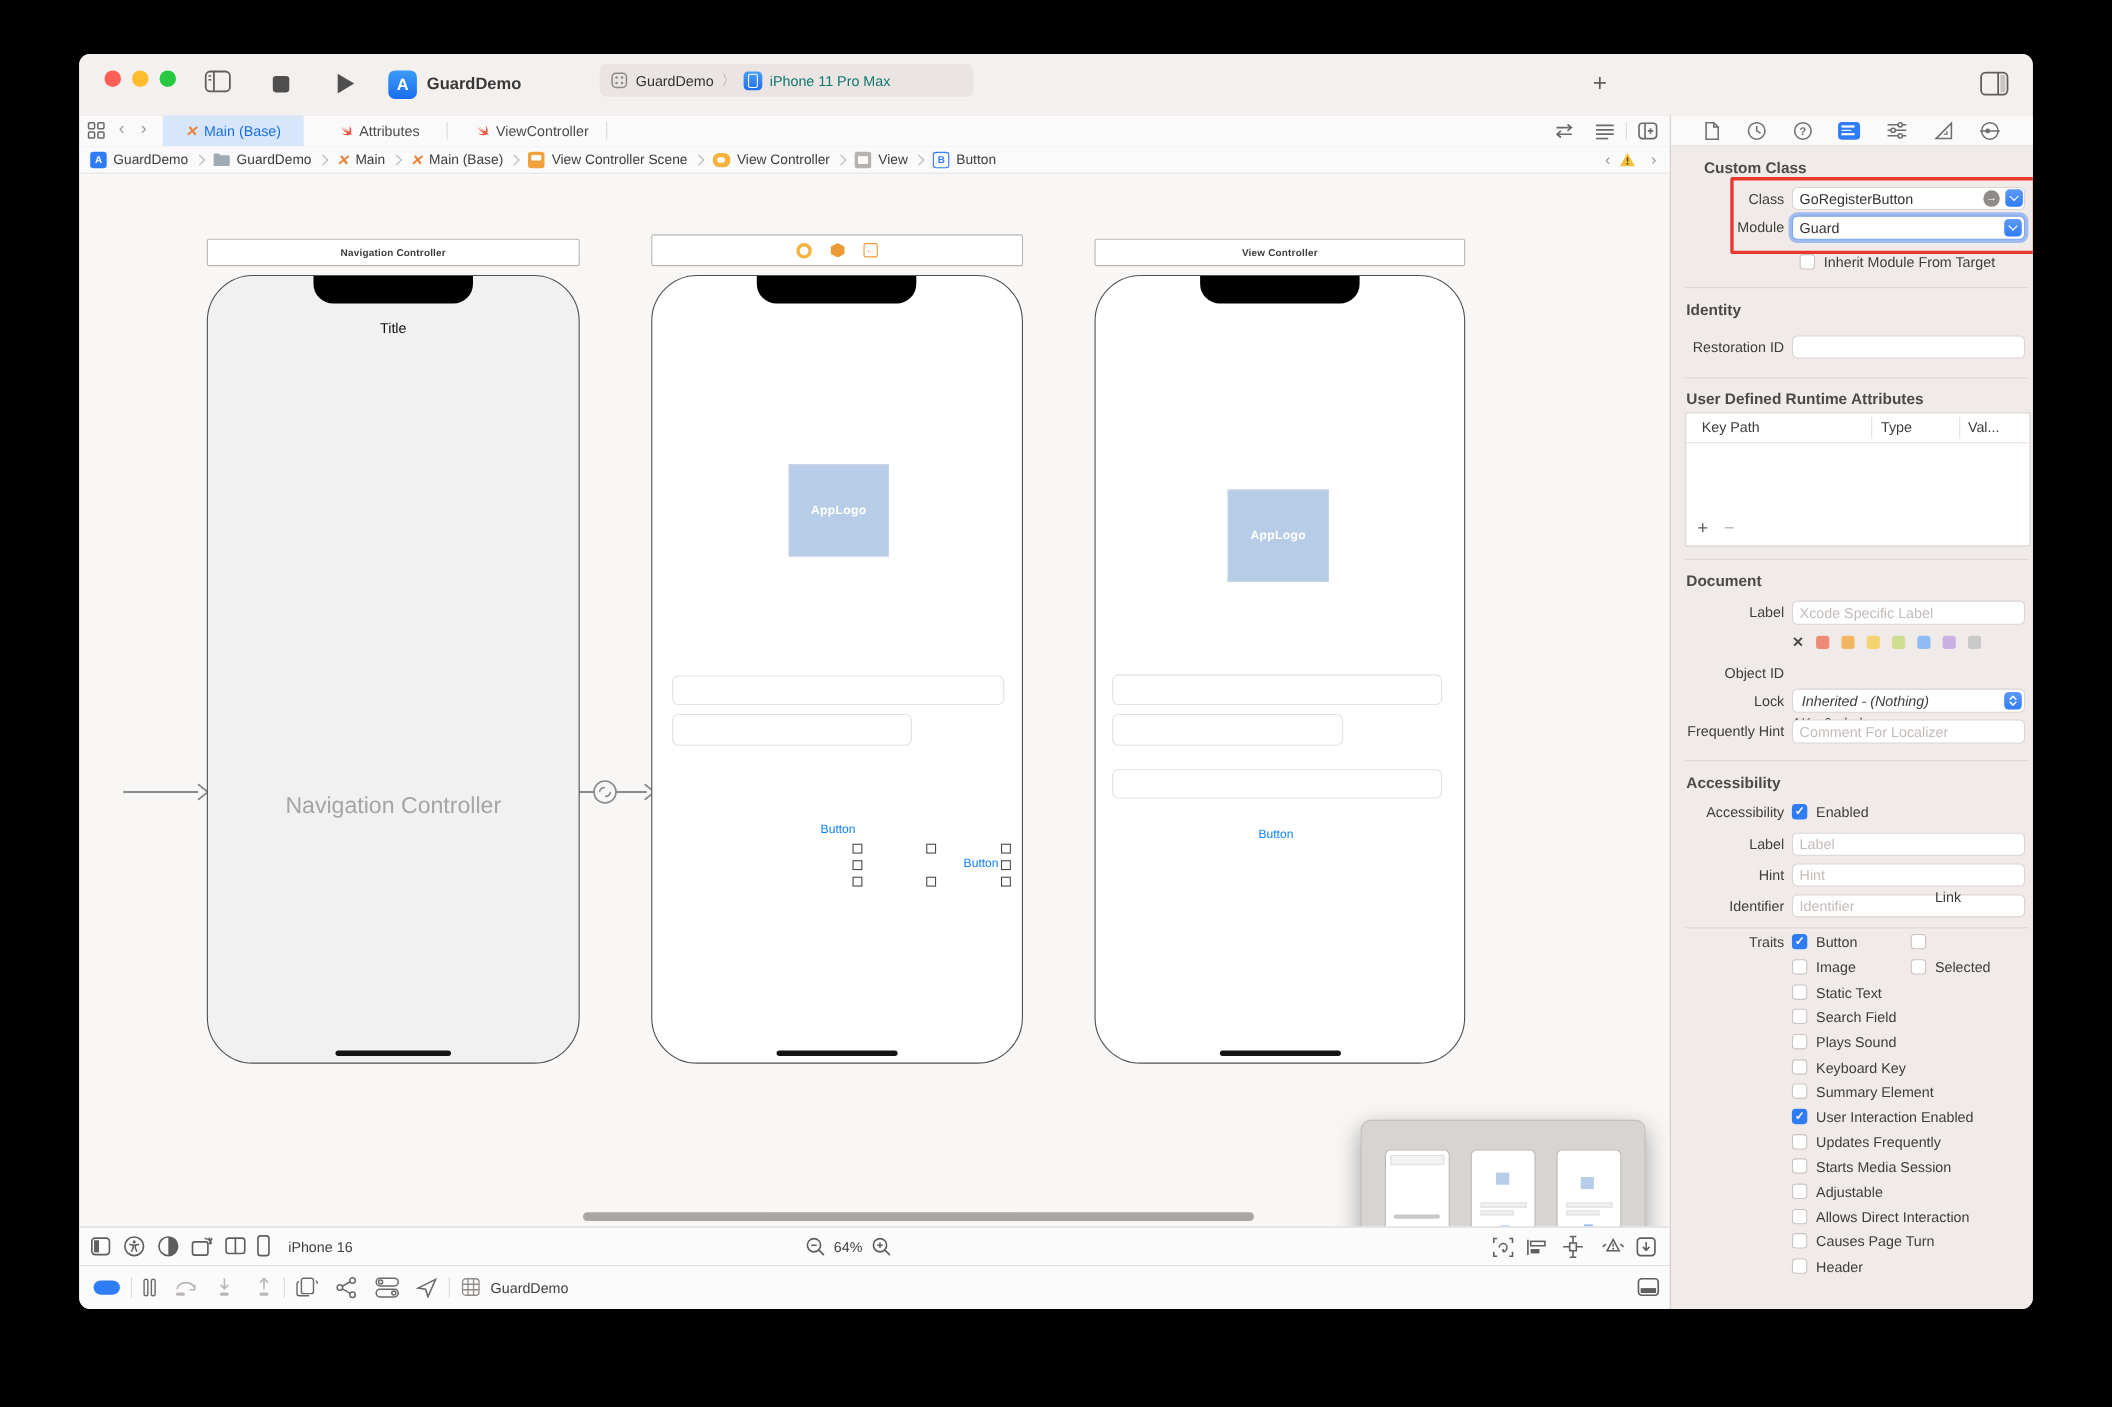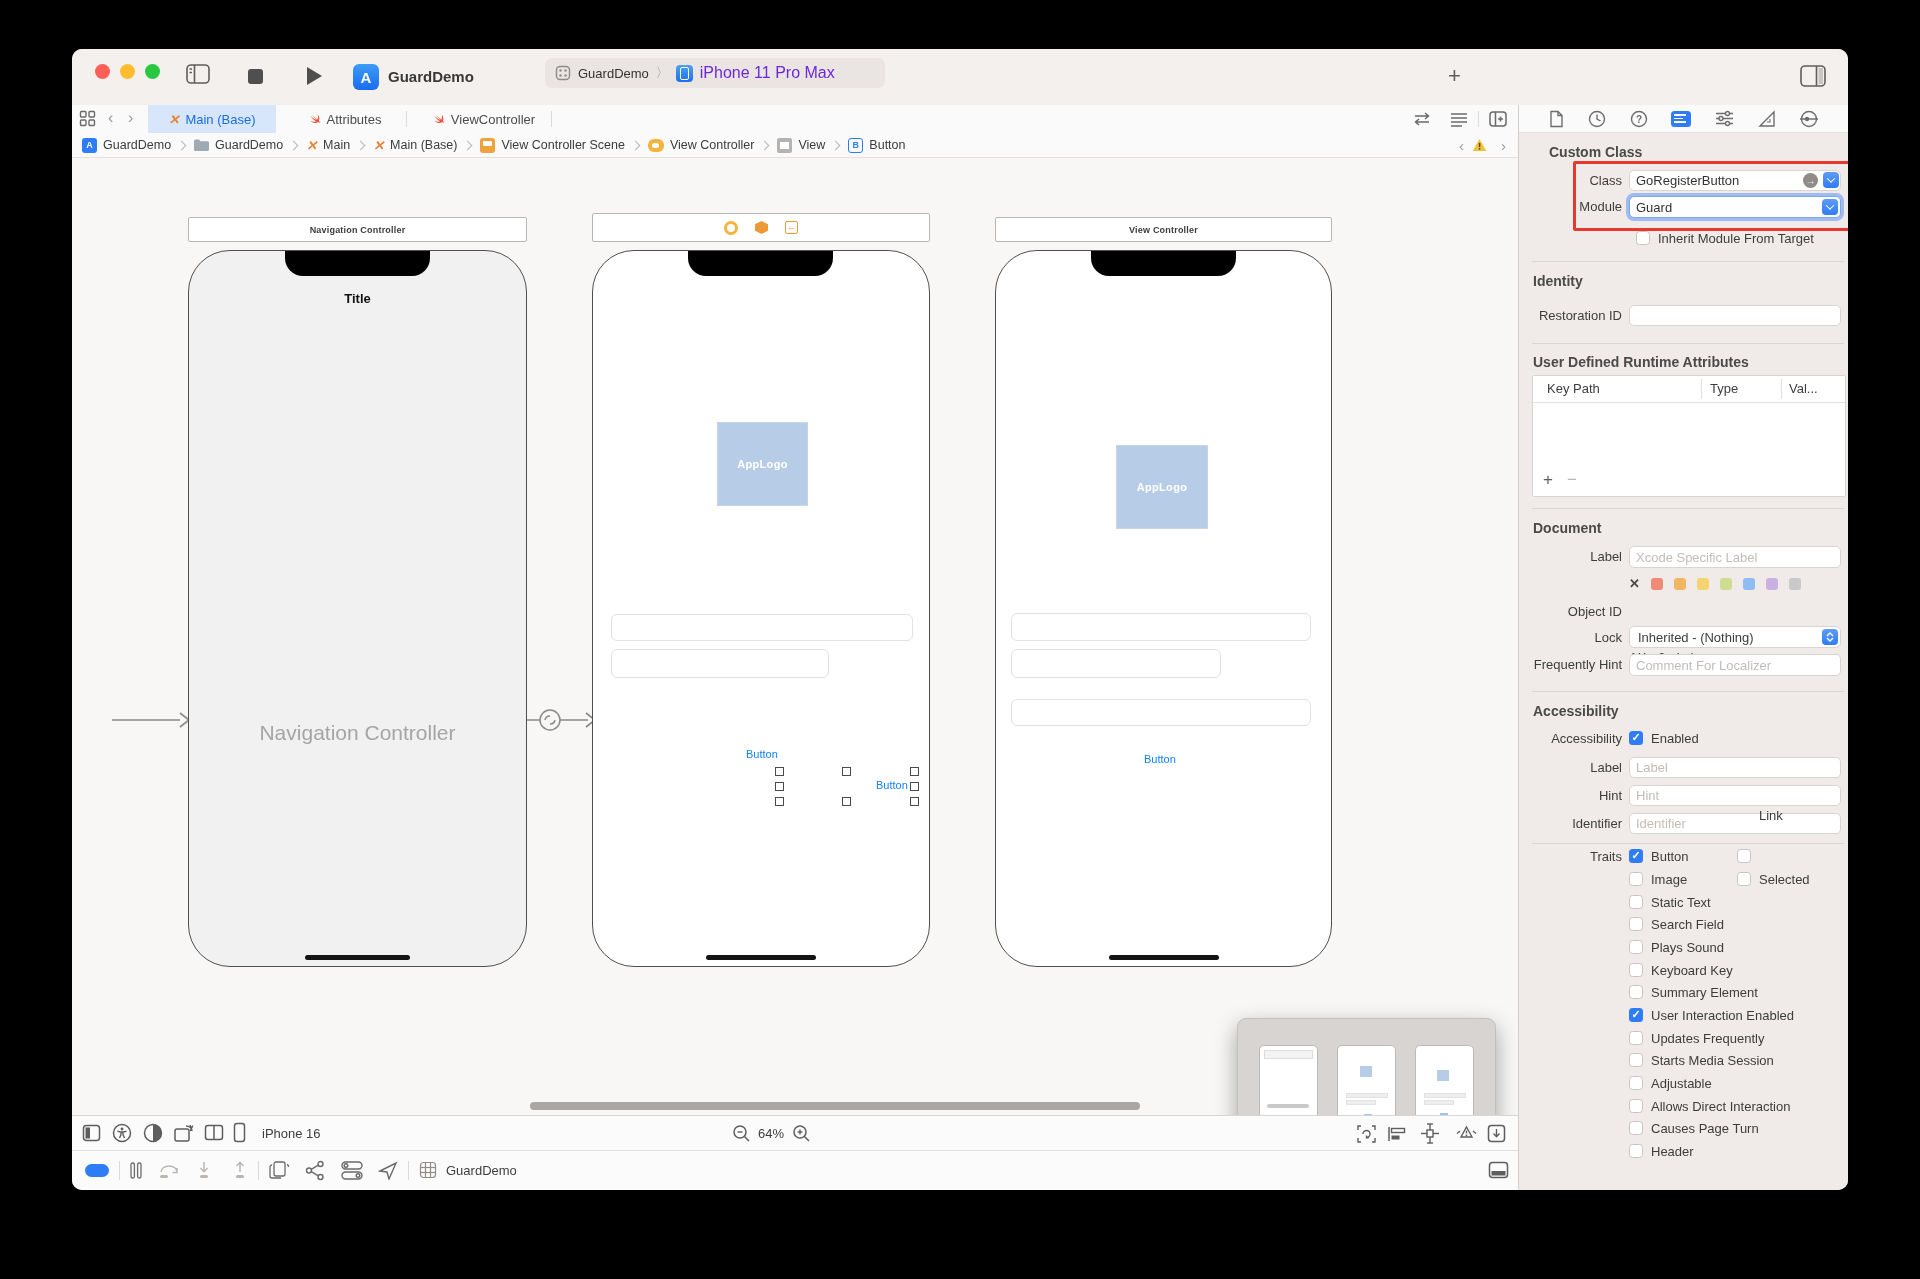--- a/index.html
+++ b/index.html
@@ -96,21 +96,21 @@
             <circle cx="5.5" cy="5.5" r="1.2" fill="#8f8b88"></circle>
             <circle cx="10.5" cy="5.5" r="1.2" fill="#8f8b88"></circle>
             <circle cx="5.5" cy="10.5" r="1.2" fill="#8f8b88"></circle>
             <circle cx="10.5" cy="10.5" r="1.2" fill="#8f8b88"></circle>
           </svg>
       <span style="margin-left:7px;font-size:13px;color:#333;">GuardDemo</span>
       <span class="capsep">〉</span>
       <span style="width:17px;height:17px;border-radius:4px;background:linear-gradient(#4aa0f5,#1f6ef0);display:inline-flex;align-items:center;justify-content:center;">
         <span style="width:7px;height:11px;border:1.4px solid #fff;border-radius:2px;display:block;"></span>
       </span>
-      <span style="margin-left:7px;font-size:16px;color:#6d28d9;">iPhone 11 Pro Max</span>
+      <span style="margin-left:7px;font-size:13px;color:#0f766e;">iPhone 11 Pro Max</span>
     </div>
 
 
     <div class="abs" style="left:1376px;top:16px;font-size:22px;color:#5e5e5e;line-height:22px;">+</div>
     <div class="abs tbtn" style="left:1727px;top:15px;">
       <svg width="28" height="24" viewBox="0 0 28 24">
             <rect x="2" y="2" width="24" height="20" rx="4" fill="none" stroke="#5e5e5e" stroke-width="1.6"></rect>
             <line x1="17.5" y1="2" x2="17.5" y2="22" stroke="#5e5e5e" stroke-width="1.6"></line>
             <rect x="19.5" y="4" width="4.5" height="16" fill="#c9c5c2"></rect>
           </svg>
@@ -251,21 +251,21 @@
       <circle cx="28" cy="14" r="10" fill="#f8f7f6" stroke="#8a8a8a" stroke-width="1.5"></circle>
       <path d="M23,14 a5,5 0 0 1 5,-4 M33,14 a5,5 0 0 1 -5,4" fill="none" stroke="#8a8a8a" stroke-width="1.4"></path>
       <path d="M64,7 L73,14 L64,21" fill="none" stroke="#8a8a8a" stroke-width="1.6"></path>
     </svg>
 
     <div class="scenehdr" style="left:116px;top:59px;width:337px;height:23px;">
       <span>Navigation Controller</span>
     </div>
     <div class="phone" style="left:116px;top:92px;width:337px;height:715px;background:#f1f1f1;">
       <div class="notch" style="left:96px;width:145px;height:26px;"></div>
-      <div class="abs" style="left:0;top:40px;width:100%;text-align:center;font-size:13px;font-weight:700;color:#111;">Title</div>
+      <div class="abs" style="left:0;top:40px;width:100%;text-align:center;font-size:13px;font-weight:400;color:#111;">Title</div>
       <div class="abs" style="left:0;top:470px;width:100%;text-align:center;font-size:21px;color:#a5a5a5;">Navigation Controller</div>
       <div class="homebar" style="left:116px;bottom:6px;width:105px;"></div>
     </div>
 
     <div class="scenehdr" style="left:520px;top:55px;width:336px;height:27px;">
       <span style="width:14px;height:14px;border:3.2px solid #f3b33d;border-radius:50%;box-sizing:border-box;margin-right:17px;"></span>
       <span style="width:13px;height:13px;background:#ec9a35;clip-path:polygon(50% 0,100% 25%,100% 75%,50% 100%,0 75%,0 25%);margin-right:17px;"></span>
       <span style="width:13px;height:13px;border:1.8px solid #ec9a35;border-radius:2px;box-sizing:border-box;color:#ec9a35;font-size:9px;line-height:10px;text-align:center;">←</span>
     </div>
     <div class="phone" style="left:520px;top:92px;width:336px;height:715px;">
@@ -544,21 +544,21 @@
       <span class="abs swatch" style="left: 155px; top: 445px; background-color: rgb(242, 181, 98);"></span>
       <span class="abs swatch" style="left: 178px; top: 445px; background-color: rgb(245, 211, 110);"></span>
       <span class="abs swatch" style="left: 201px; top: 445px; background-color: rgb(207, 221, 146);"></span>
       <span class="abs swatch" style="left: 224px; top: 445px; background-color: rgb(143, 188, 242);"></span>
       <span class="abs swatch" style="left: 247px; top: 445px; background-color: rgb(203, 176, 228);"></span>
       <span class="abs swatch" style="left: 270px; top: 445px; background-color: rgb(201, 201, 201);"></span>
       <div class="ilbl" style="top:471px;">Object ID</div>
       <span class="tlabel" style="left:110px;top:471px;margin-top:46px;">AKe-6o-knh</span>
       <div class="ilbl" style="top:497px;">Lock</div>
       <div class="abs" style="left:110px;top:493px;width:212px;height:22px;background:#fff;border:1px solid #d9d4d1;border-radius:5px;box-sizing:border-box;">
-        <span class="tlabel" style="left:8px;top:3px;">Inherited - (Nothing)</span>
+        <span class="tlabel" style="left:8px;top:3px;font-style:italic;">Inherited - (Nothing)</span>
         <span class="bluechev" style="right:2px;top:2px;">
           <svg width="8" height="10" viewBox="0 0 8 10">
                 <path d="M1,4 L4,1 L7,4 M1,6 L4,9 L7,6" fill="none" stroke="#fff" stroke-width="1.4"></path>
               </svg>
         </span>
       </div>
       <div class="ilbl" style="top:524px;">Frequently Hint</div>
       <input class="ifld" style="top: 521px; height: 22px;" placeholder="Comment For Localizer">
       <div class="hline" style="top:558px;"></div>
 

